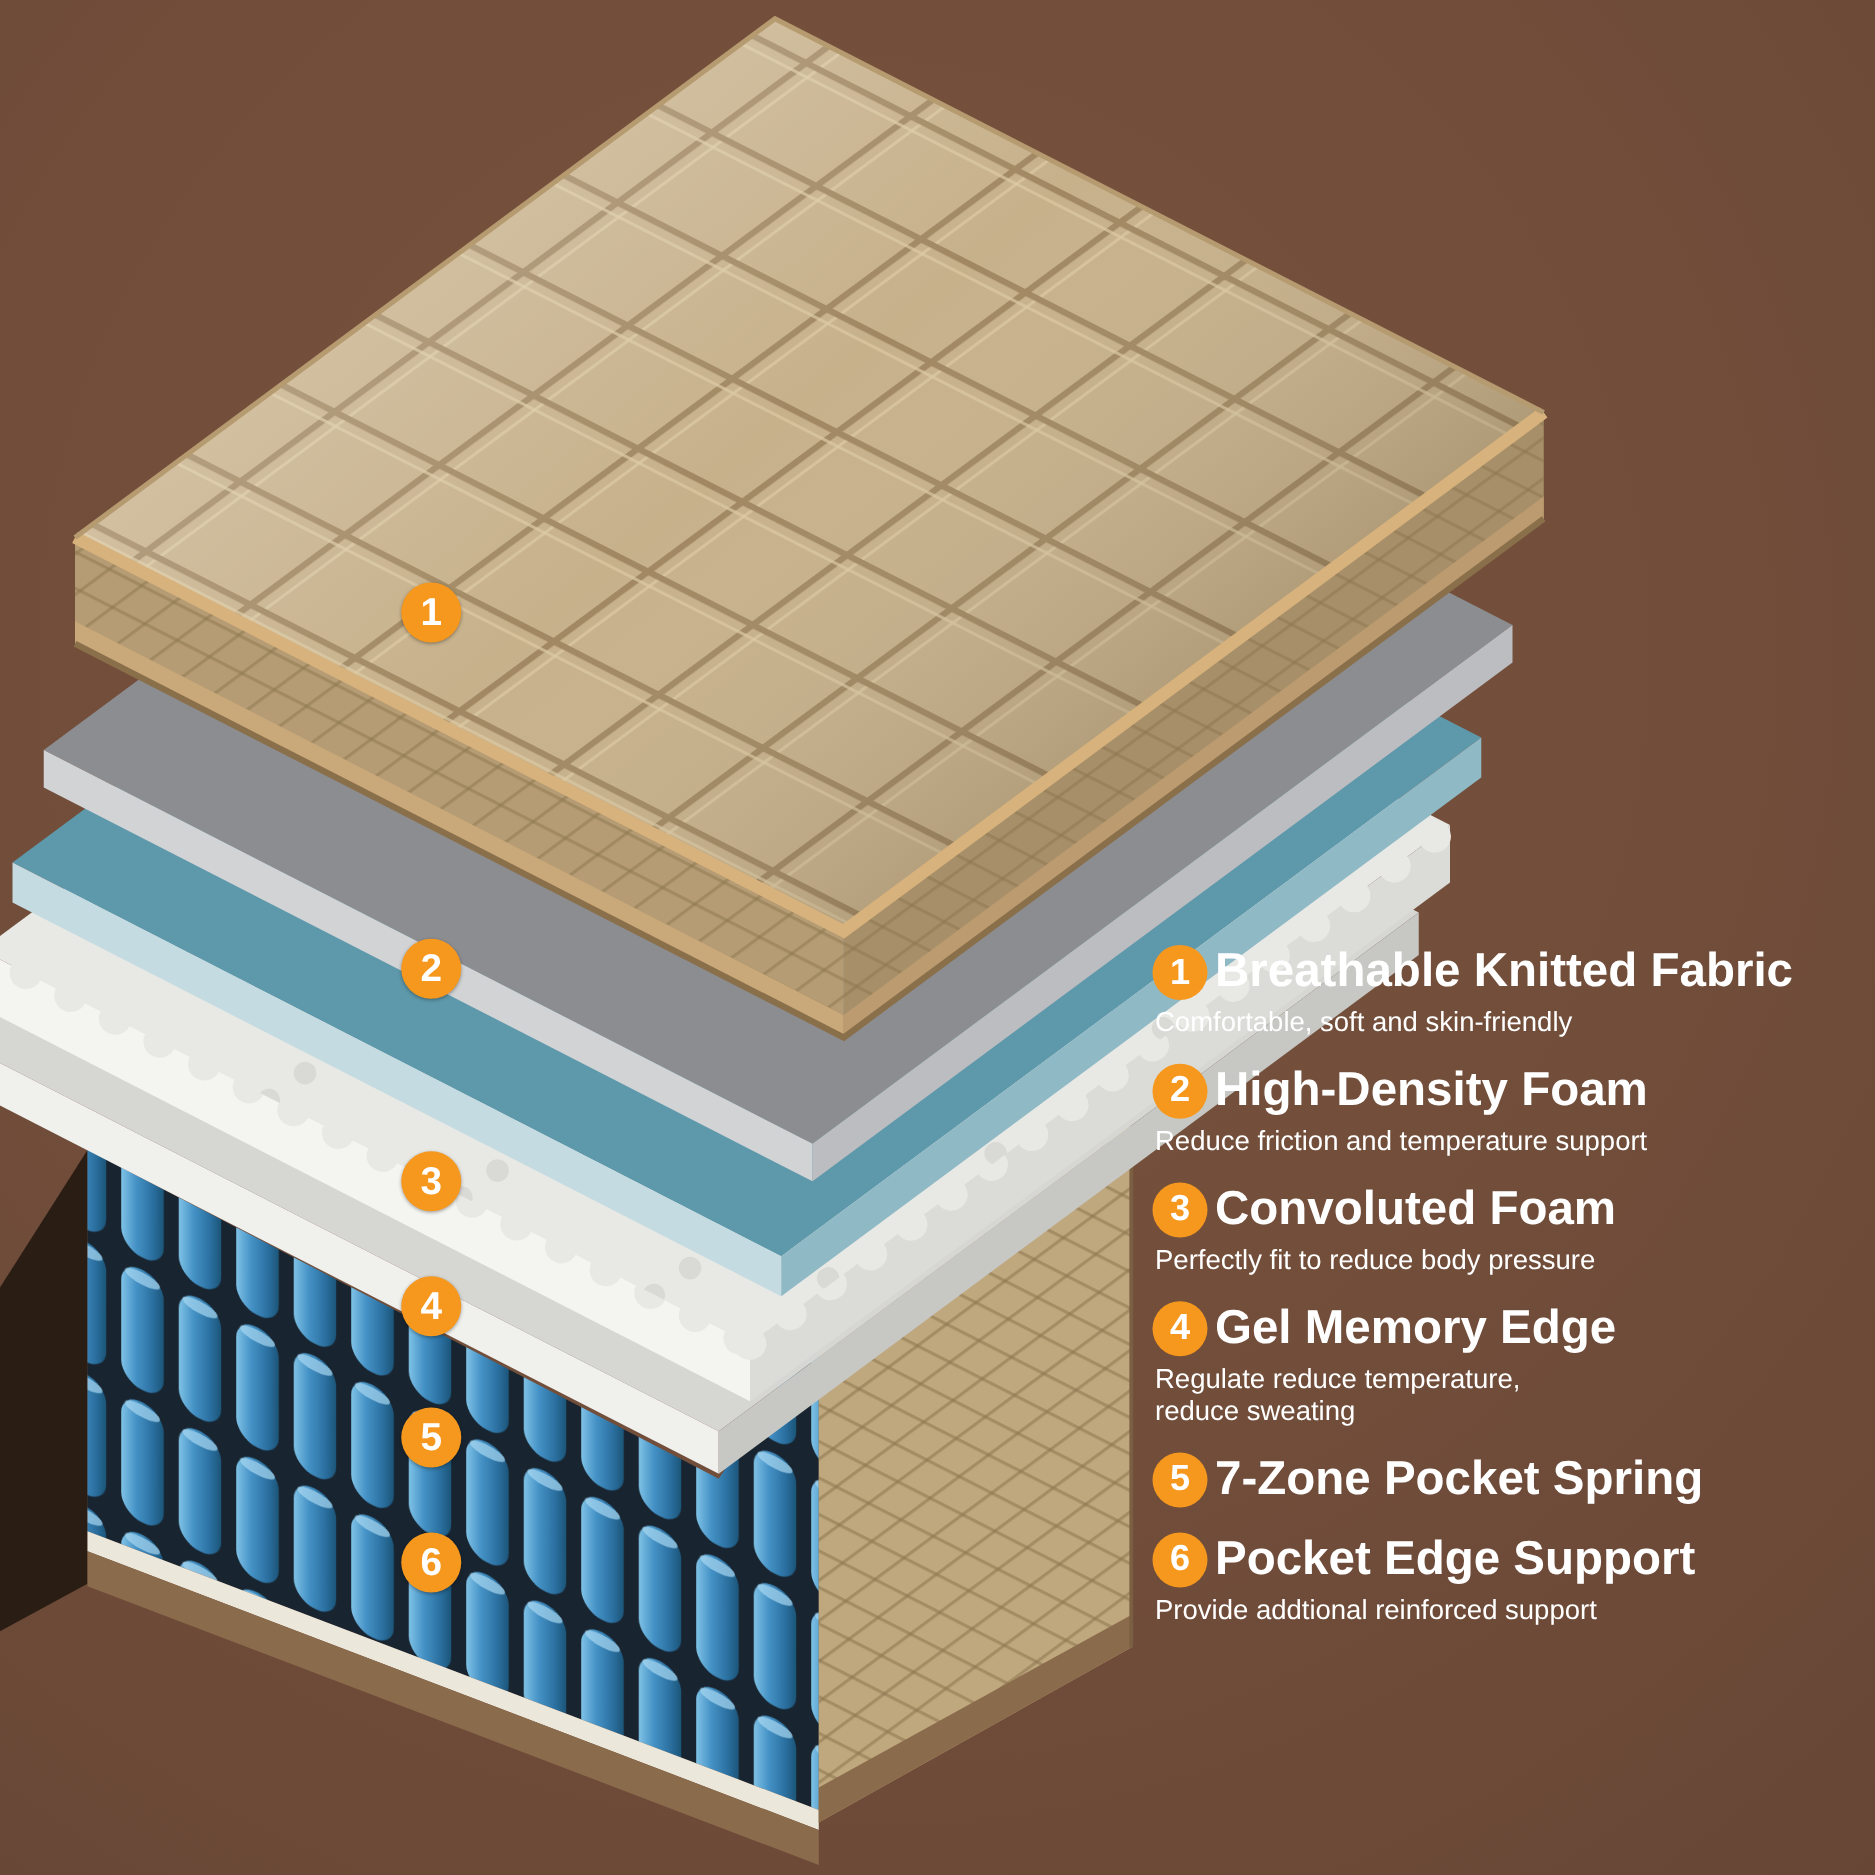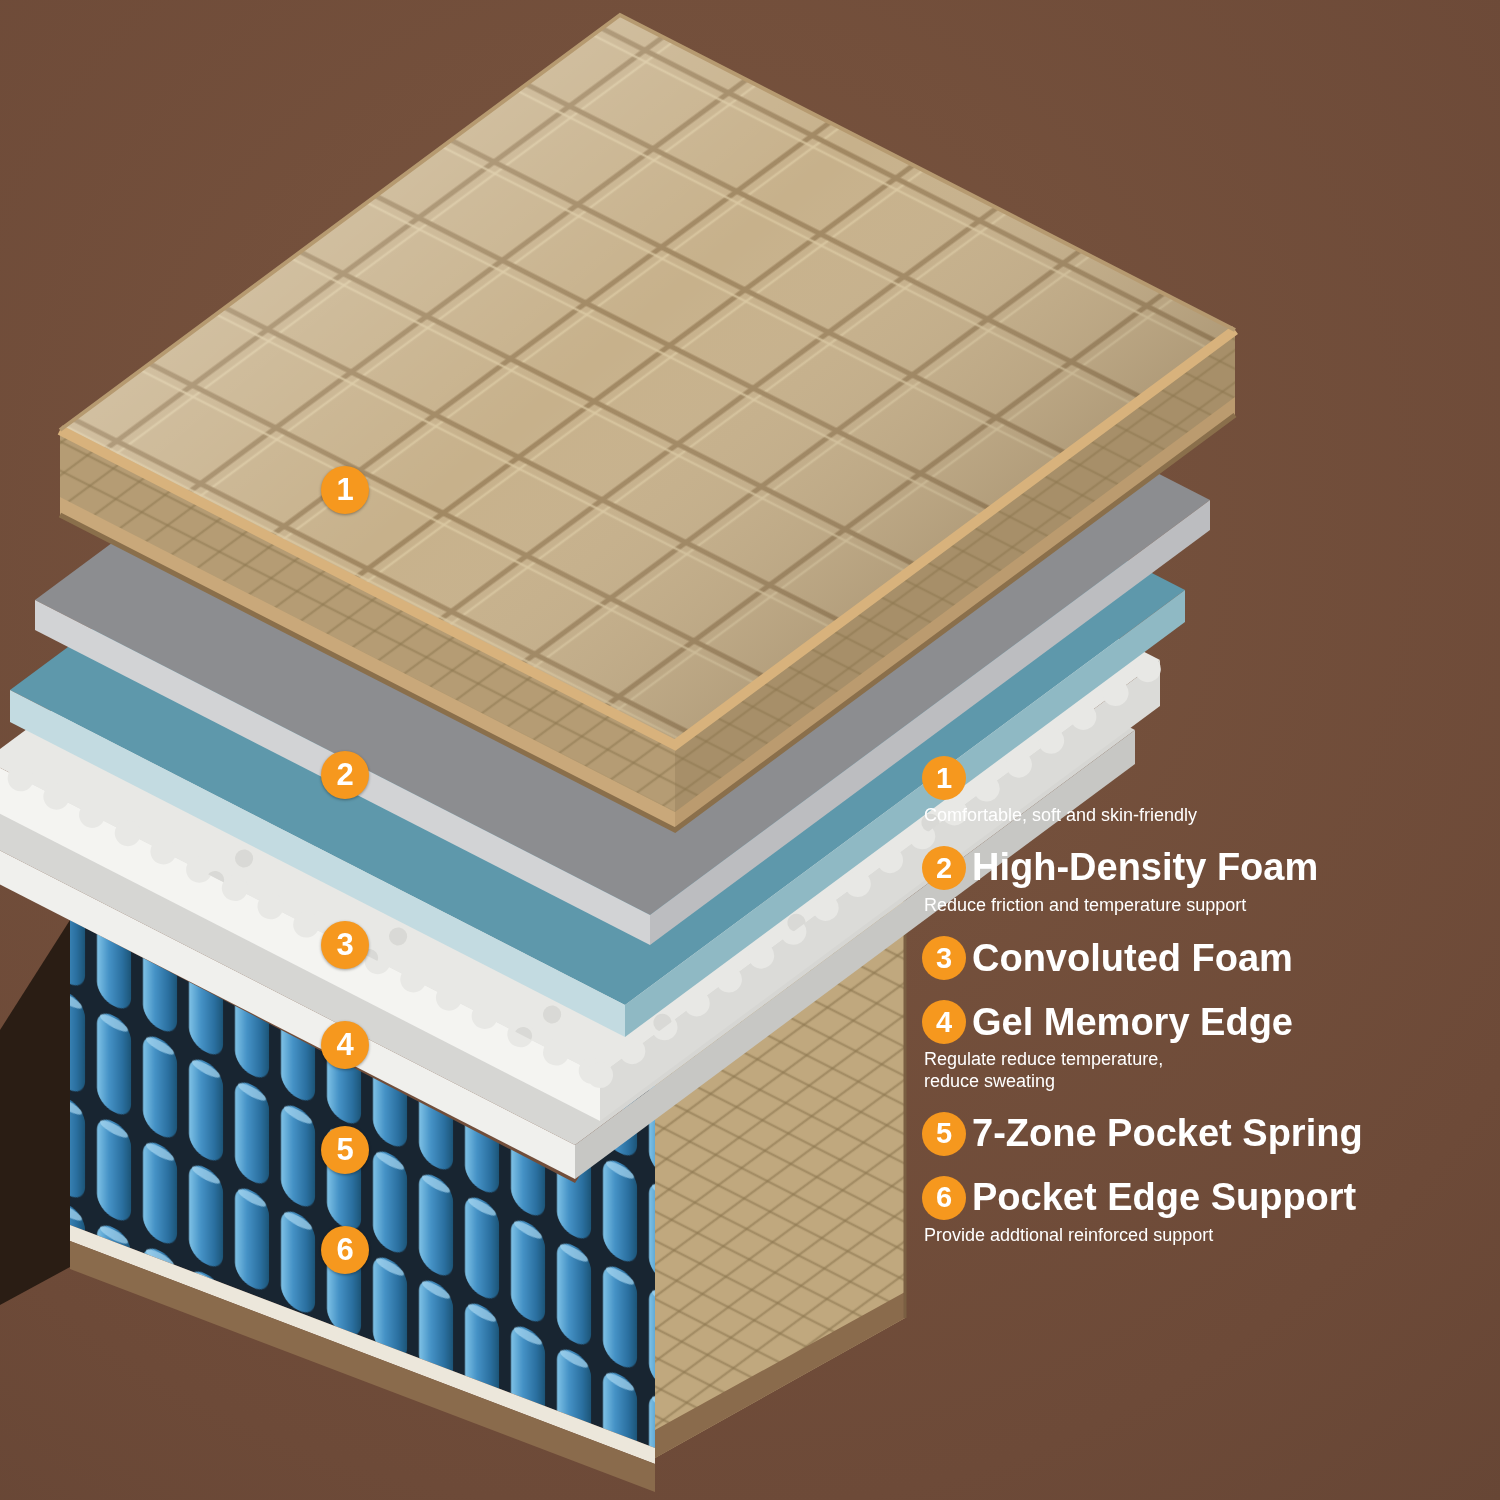--- a/index.html
+++ b/index.html
@@ -25,21 +25,21 @@
   }
   .legend .item{margin-bottom:20px;}
   .legend .head{display:flex;align-items:center;gap:6px;}
   .legend .badge{
     width:44px;height:44px;border-radius:50%;background:#f6981e;flex:0 0 44px;
     display:inline-flex;align-items:center;justify-content:center;
     color:#ffffff;font-weight:bold;font-size:29px;
   }
   .legend .title{font-size:38px;font-weight:bold;line-height:1.1;white-space:nowrap;}
   .legend .desc{
-    font-size:18px;line-height:1.18;margin:5px 0 0 2px;max-width:500px;
+    font-size:22px;line-height:1.18;margin:5px 0 0 2px;max-width:500px;
     white-space:pre-line;color:#ffffff;
   }
 </style>
 </head>
 <body>
 
 <div class="stage">
 
   <svg width="1500" height="1500" viewBox="0 0 1500 1500">
     <defs>
@@ -164,37 +164,39 @@
     </div>
   <div class="marker" style="left:321px;top:1226px">
       <span>6</span>
     </div>
 
   <div class="legend">
 
     <div class="item">
       <div class="head">
         <span class="badge">1</span>
+        <span class="title">Breathable Knitted Fabric</span>
       </div>
       <div class="desc">Comfortable, soft and skin-friendly</div>
     </div>
 
     <div class="item">
       <div class="head">
         <span class="badge">2</span>
         <span class="title">High-Density Foam</span>
       </div>
       <div class="desc">Reduce friction and temperature support</div>
     </div>
 
     <div class="item">
       <div class="head">
         <span class="badge">3</span>
         <span class="title">Convoluted Foam</span>
       </div>
+      <div class="desc">Perfectly fit to reduce body pressure</div>
     </div>
 
     <div class="item">
       <div class="head">
         <span class="badge">4</span>
         <span class="title">Gel Memory Edge</span>
       </div>
       <div class="desc">Regulate reduce temperature,
 reduce sweating</div>
     </div>

